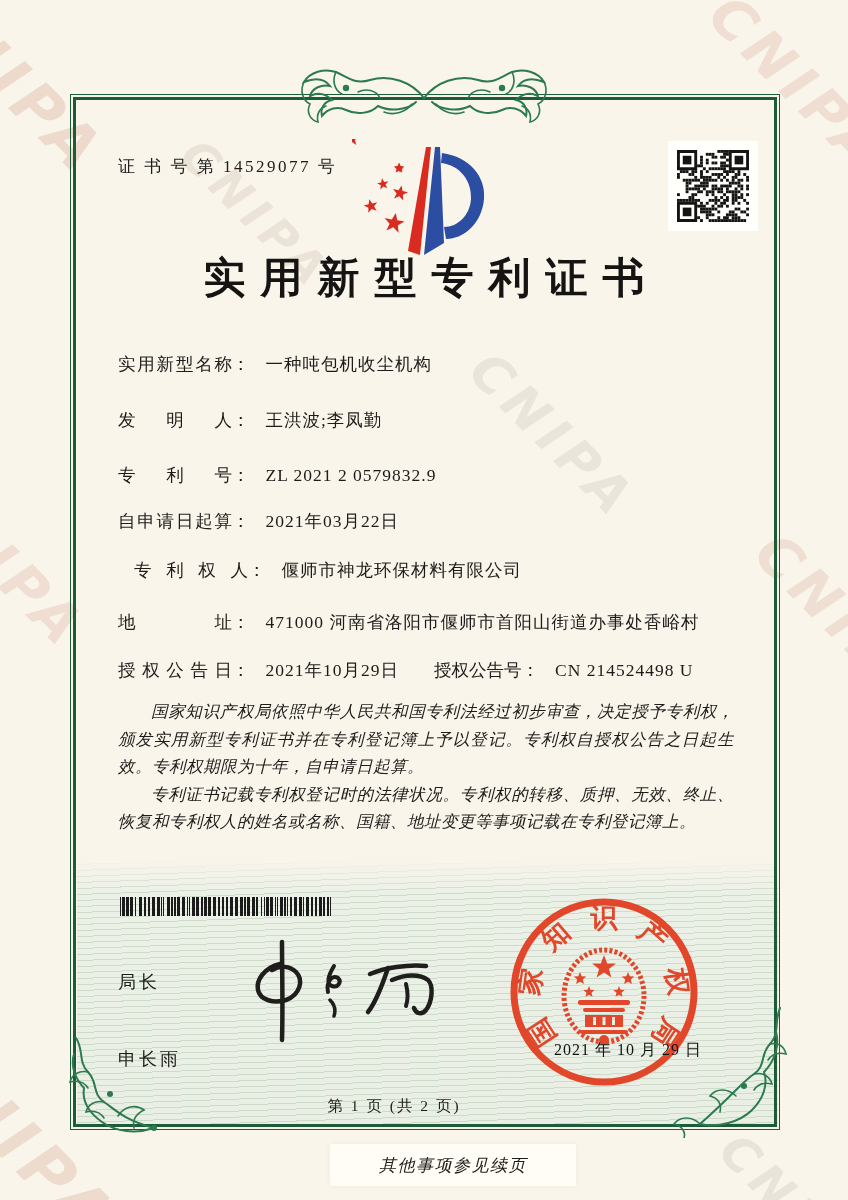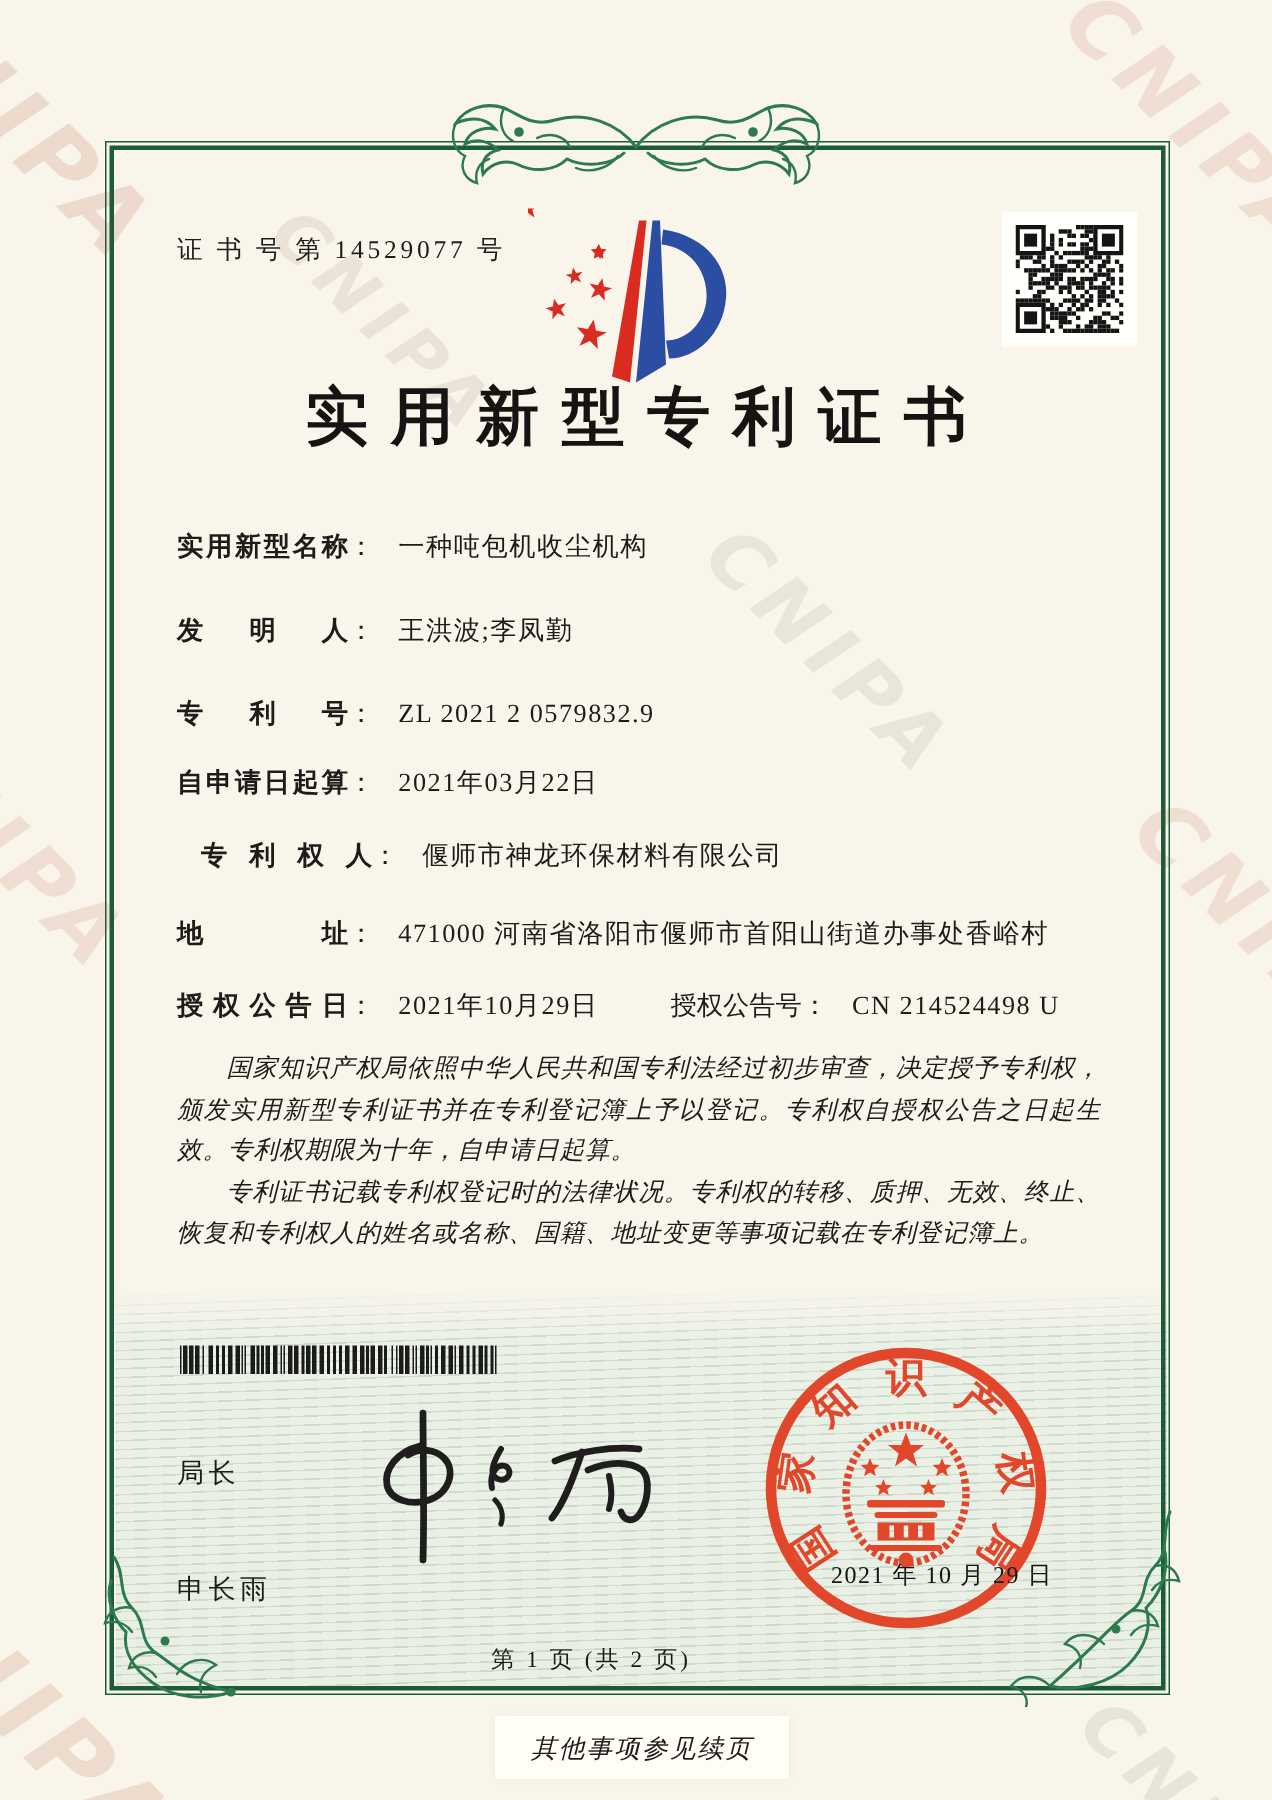--- a/index.html
+++ b/index.html
@@ -52,24 +52,23 @@
   .title {
     position:absolute; left:0; right:0; top:250px; text-align:center;
     font-size:42px; font-weight:bold; letter-spacing:15px; text-indent:15px;
     color:#151413;
   }
   
   .row { position:absolute; left:118px; font-size:17.5px; white-space:nowrap; }
   .flabel {
     display:inline-block; width:96px; text-align:justify; text-align-last:justify;
     vertical-align:bottom;
-    font-weight:bold;
   }
   .fvalue { margin-left:16px; letter-spacing:1px; }
-  .pair2 { position:absolute; left:329px; top:0; }
+  .pair2 { position:absolute; left:316px; top:0; }
   
   .body-text {
     position:absolute; left:118px; top:698px; width:616px;
     font-size:16.5px; line-height:27.5px; font-style:italic;
     letter-spacing:.5px; text-align:justify;
   }
   .body-text p { text-indent:2em; }
   
   .barcode { position:absolute; left:120px; top:897px; width:216px; height:19px; font-size:0; }
   .barcode i { display:inline-block; height:100%; background:#1b1b1b; }
@@ -79,21 +78,21 @@
   .seal { position:absolute; left:506px; top:894px; width:196px; height:196px; }
   .seal-date {
     position:absolute; left:506px; top:1040px; width:196px; text-align:right;
     font-size:16px; letter-spacing:1px; color:#141414;
   }
   .page-info {
     position:absolute; left:0; right:60px; top:1096px; text-align:center;
     font-size:15.5px; letter-spacing:2px;
   }
   .cont-box {
-    position:absolute; left:330px; top:1144px; width:196px; height:42px;
+    position:absolute; left:330px; top:1144px; width:246px; height:42px;
     background:#fffdf6; box-shadow:0 0 6px rgba(0,0,0,.05);
     display:flex; align-items:center; justify-content:center;
   }
   .cont-note { font-size:17px; font-style:italic; letter-spacing:1.5px; }
 </style>
 </head>
 <body>
 
 <div class="page">
 

